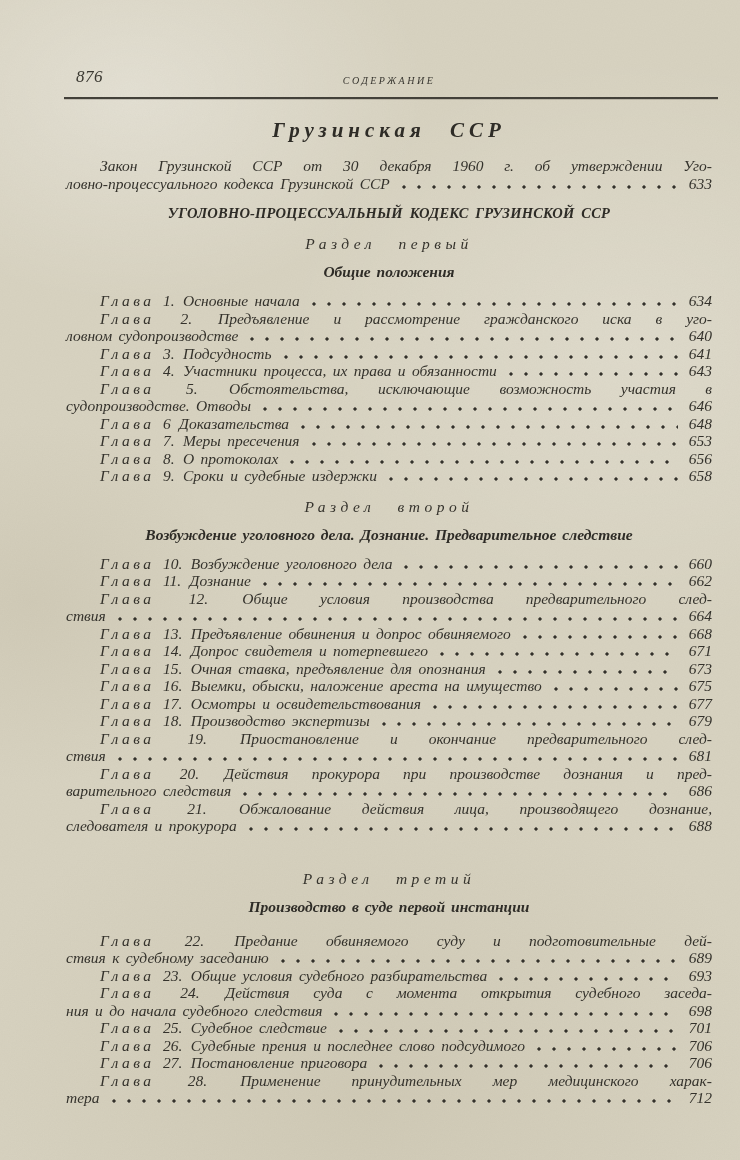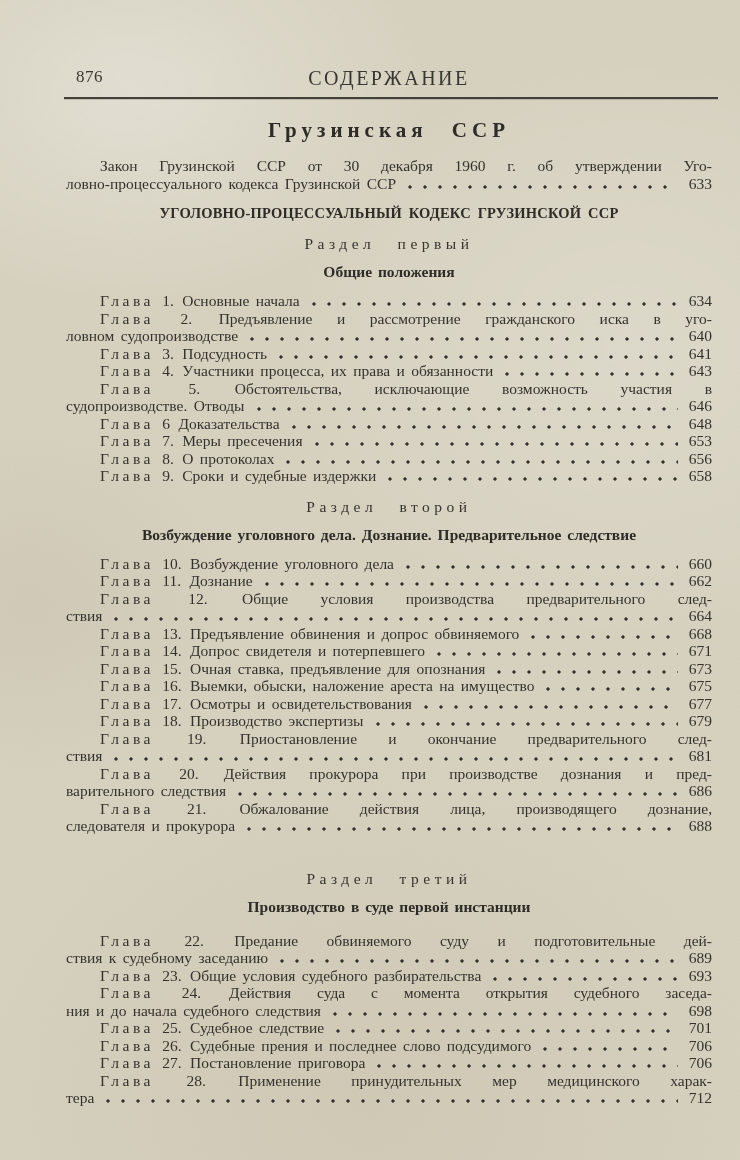--- a/index.html
+++ b/index.html
@@ -13,31 +13,32 @@
     width:740px;height:1160px;box-sizing:border-box;
     padding:70px 28px 0 66px;
     color:#32302a;
     font-size:15.5px;line-height:17.5px;
     background:
       radial-gradient(ellipse 420px 300px at 18% 8%, rgba(255,255,255,0.30), rgba(255,255,255,0) 70%),
       radial-gradient(ellipse 500px 420px at 85% 30%, rgba(255,255,252,0.18), rgba(255,255,255,0) 70%),
       radial-gradient(ellipse 600px 500px at 50% 95%, rgba(150,138,105,0.12), rgba(150,138,105,0) 70%),
       radial-gradient(ellipse 300px 260px at 4% 52%, rgba(140,128,98,0.10), rgba(140,128,98,0) 70%),
       #d8d3c1;
+    font-style: italic;
   }
   svg.grain{position:absolute;inset:0;width:100%;height:100%;pointer-events:none;}
 
   
   .running-head{position:relative;text-align:center;height:18px;}
   .folio{
     position:absolute;left:10px;top:-2px;
     font-size:17px;letter-spacing:0.5px;color:#3a3831;
   }
   .running-title{
-    font-size:20px;letter-spacing:2.5px;color:#383630;
+    font-size:10px;letter-spacing:2.5px;color:#383630;
   }
   .head-rule{
     height:2px;background:#413f38;margin:9px -6px 0 -2px;
     box-shadow:0 0.5px 0 rgba(65,63,56,0.4);
   }
 
   
   h1.book-title{
     margin:18px 0 0;text-align:center;
     font-size:21px;font-weight:700;letter-spacing:5px;word-spacing:14px;

